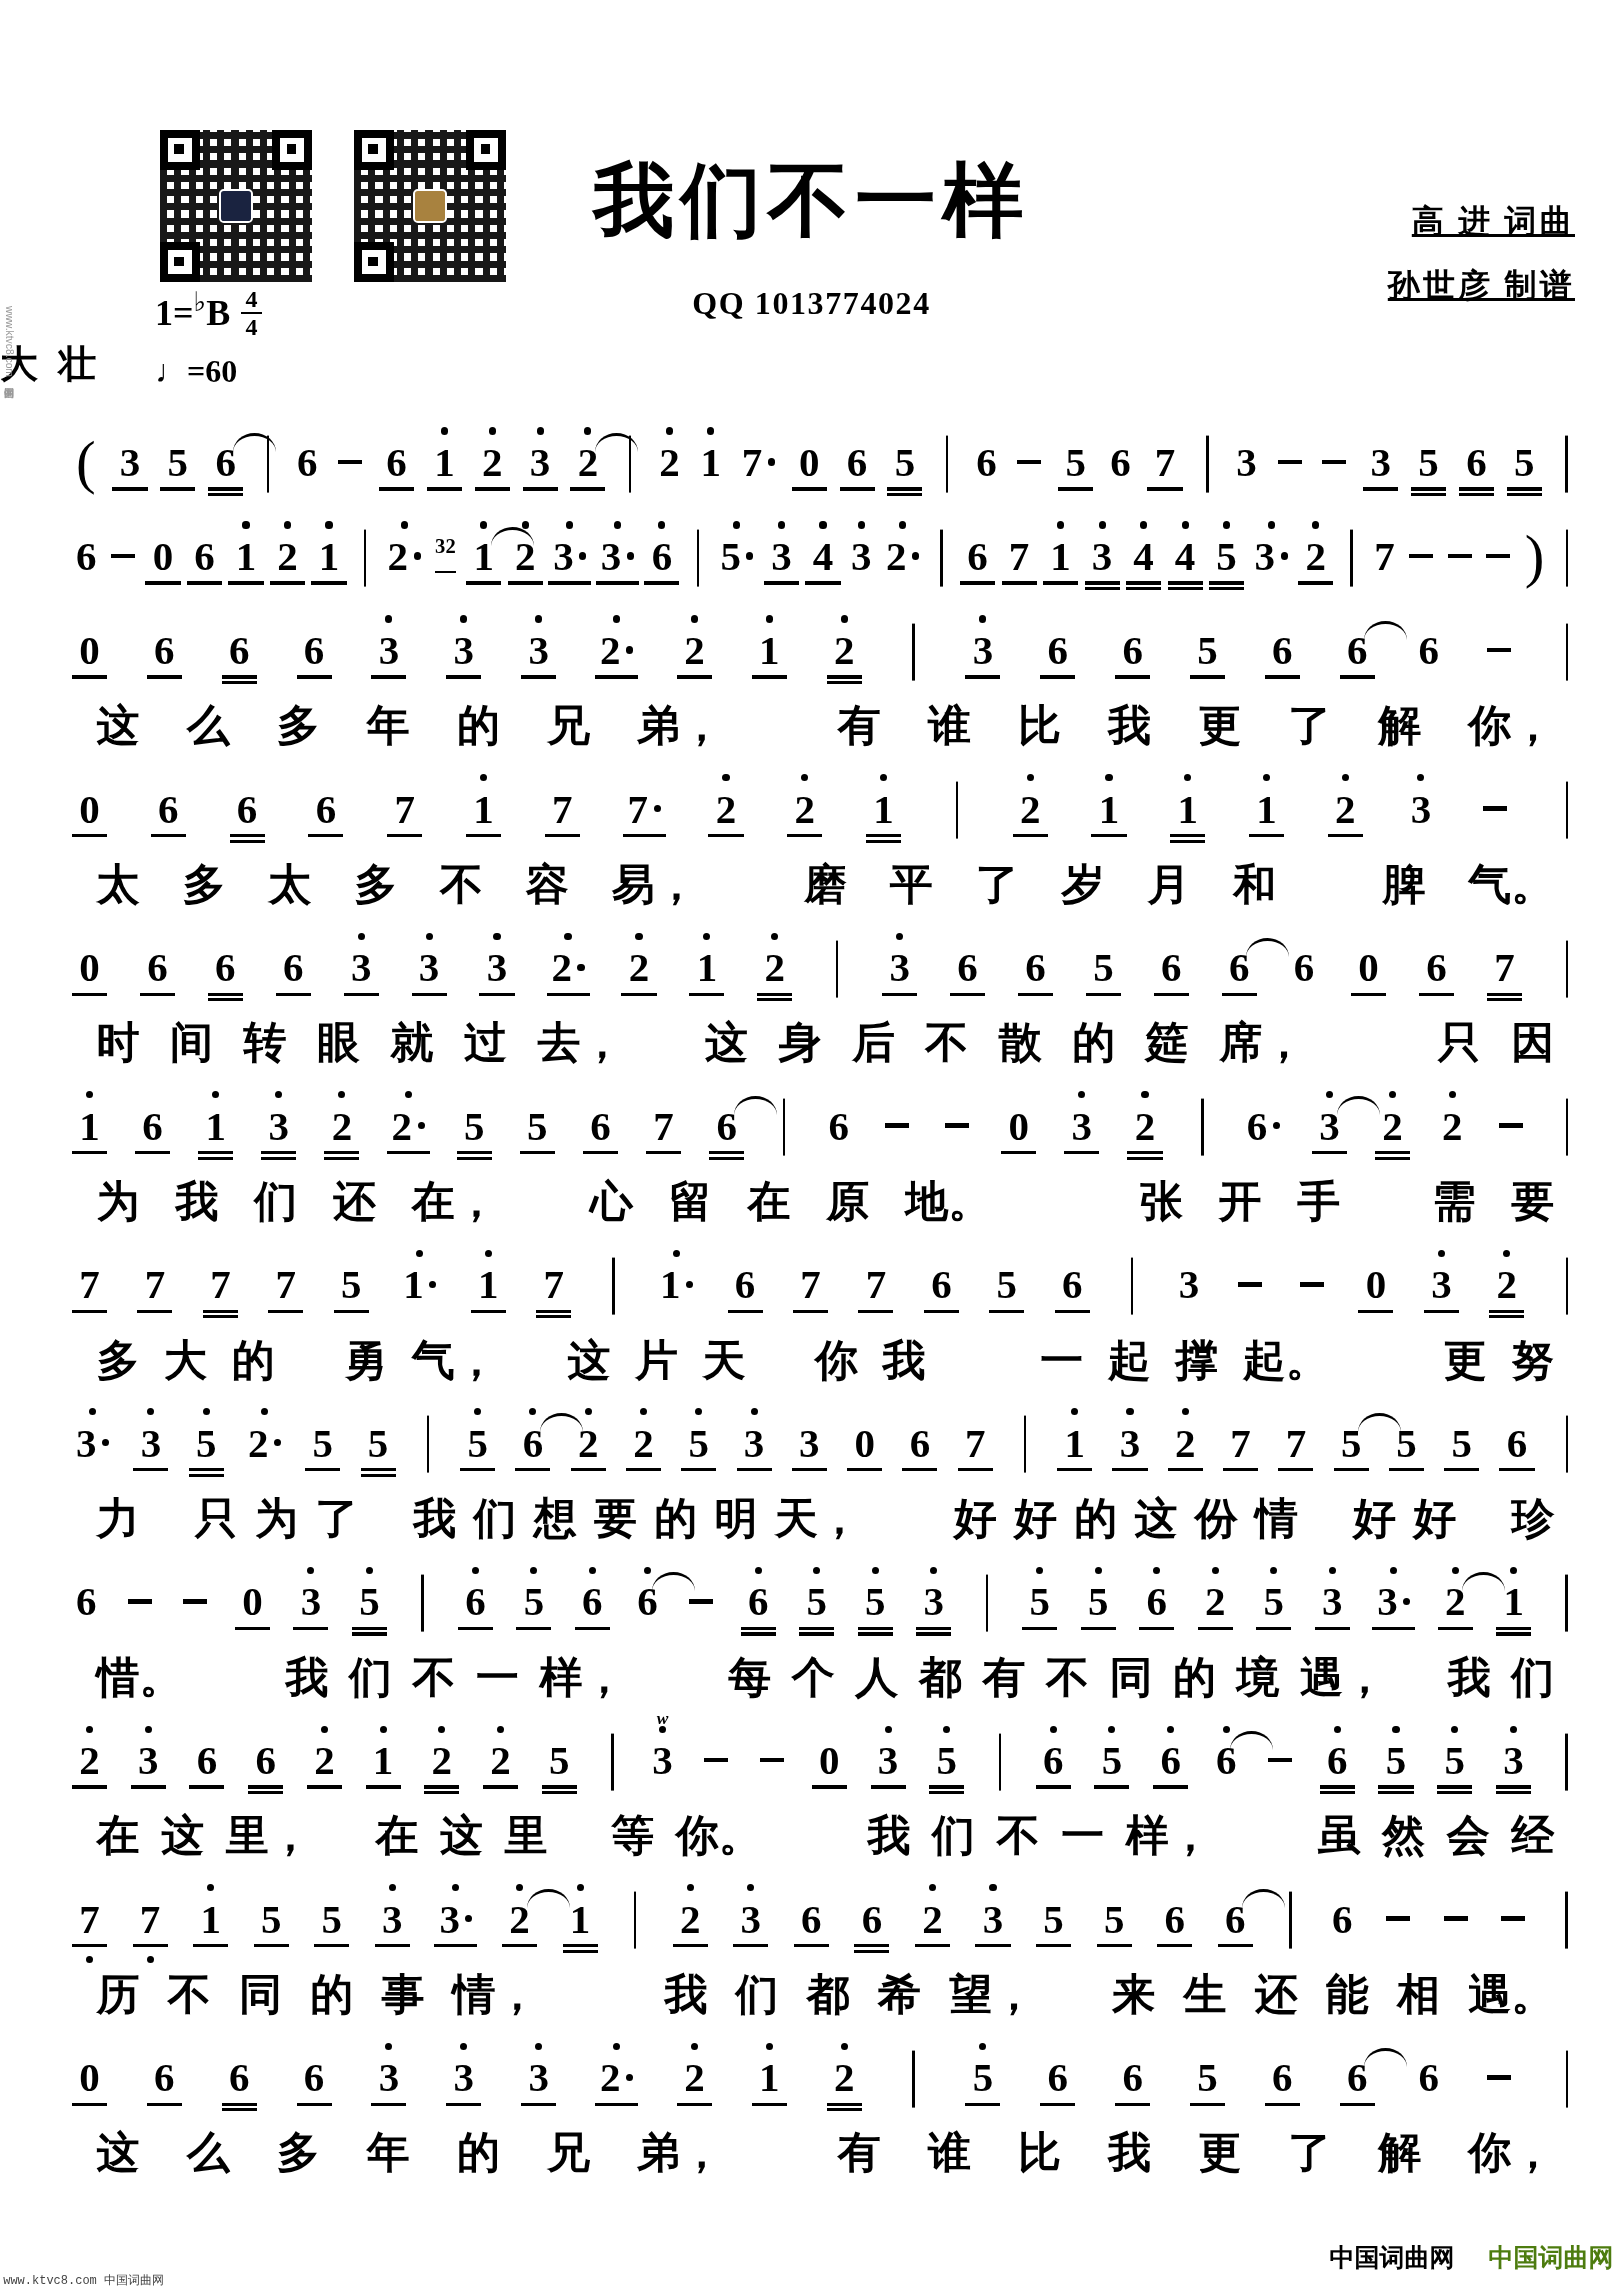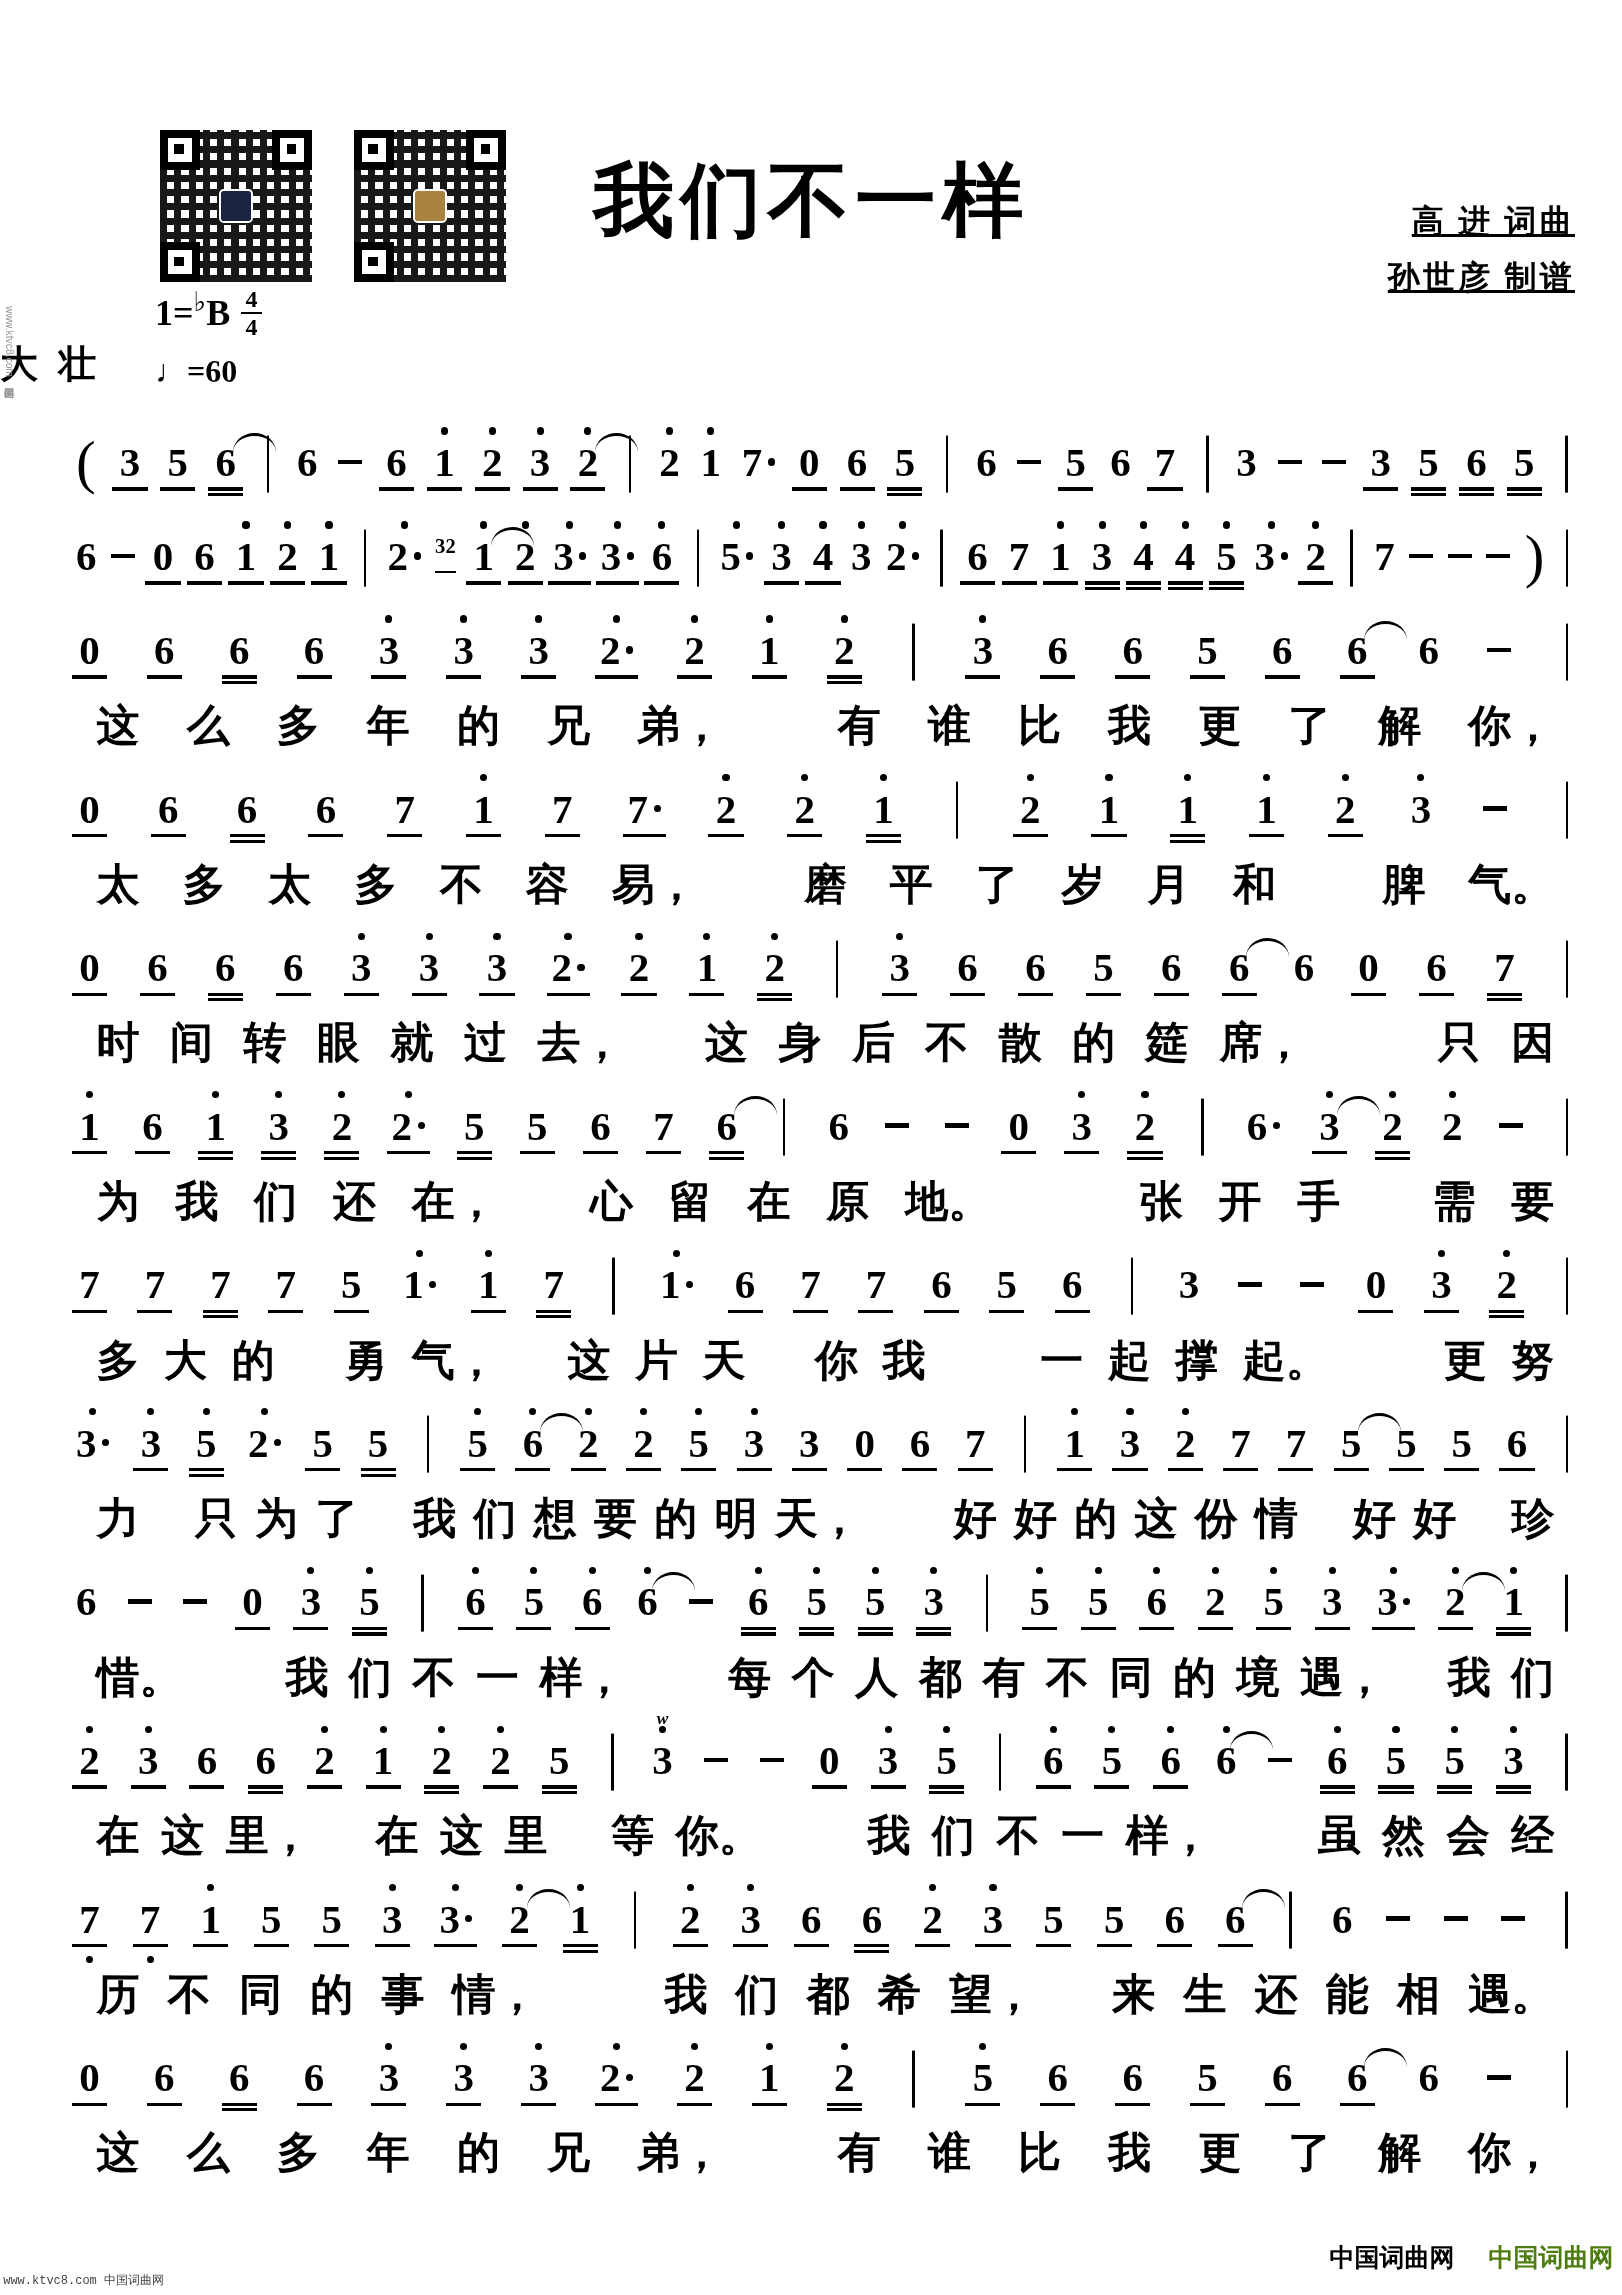--- a/index.html
+++ b/index.html
@@ -24,21 +24,21 @@
   .keysig{position:absolute;left:155px;top:287px;font-weight:bold;font-size:36px;display:flex;align-items:center;}
   .keysig .flat{font-size:27px;vertical-align:super;position:relative;top:-11px;}
   .frac{display:inline-flex;flex-direction:column;align-items:center;margin-left:11px;font-size:24px;line-height:24px;font-weight:bold;}
   .frac .bar{width:20.6px;height:2.4px;background:#000;margin:0.8px 0;}
   .tempo{position:absolute;left:155px;top:353px;font-weight:bold;font-size:32px;}
   .title{position:absolute;left:0;right:0;top:147px;text-align:center;font-size:81px;font-weight:bold;letter-spacing:6.3px;}
   .qqline{position:absolute;left:0;right:0;top:285px;text-align:center;font-size:32px;font-weight:bold;letter-spacing:1.6px;}
   .performer{position:absolute;left:0;right:0;top:339px;font-size:38px;font-weight:bold;letter-spacing:20.6px;}
   .credit{position:absolute;right:48px;text-align:right;font-size:32px;font-weight:bold;letter-spacing:3.2px;text-decoration:underline;}
   .credit1{top:200px;}
-  .credit2{top:256px;}
+  .credit2{top:264px;}
   
   .score{position:absolute;left:76px;top:423px;width:1499px;}
   .system{margin-bottom:17.4px;}
   .system.intro{margin-bottom:8px;}
   .notes-row{display:flex;justify-content:space-between;align-items:flex-start;width:100%;height:86px;}
   .note{position:relative;display:flex;flex-direction:column;align-items:center;min-width:16px;}
   .row-top{height:16px;display:flex;align-items:center;justify-content:center;gap:2.4px;}
   .row-main{height:46px;display:flex;align-items:center;justify-content:center;
     font-size:41px;line-height:46px;font-weight:bold;font-family:"Liberation Serif","DejaVu Serif",serif;}
   .row-beams{height:12.7px;display:flex;flex-direction:column;align-items:center;width:100%;}
@@ -81,20 +81,21 @@
   </div>
   <div class="qr qr2" style="left:349px;top:125px;">
     <div class="noise"></div>
     <div class="finder f-tl"></div>
     <div class="finder f-tr"></div>
     <div class="finder f-bl"></div>
     <div class="logo"></div>
   </div>
 
   <div class="title">我们不一样</div>
+  <div class="qqline">QQ 1013774024</div>
   <div class="performer">大壮</div>
   <div class="credit credit1">高 进 词曲</div>
   <div class="credit credit2">孙世彦 制谱</div>
 
   <div class="keysig">
     <span>1=</span>
       <span class="flat">♭</span>
       <span>B</span>
     <span class="frac">
       <span>4</span>

